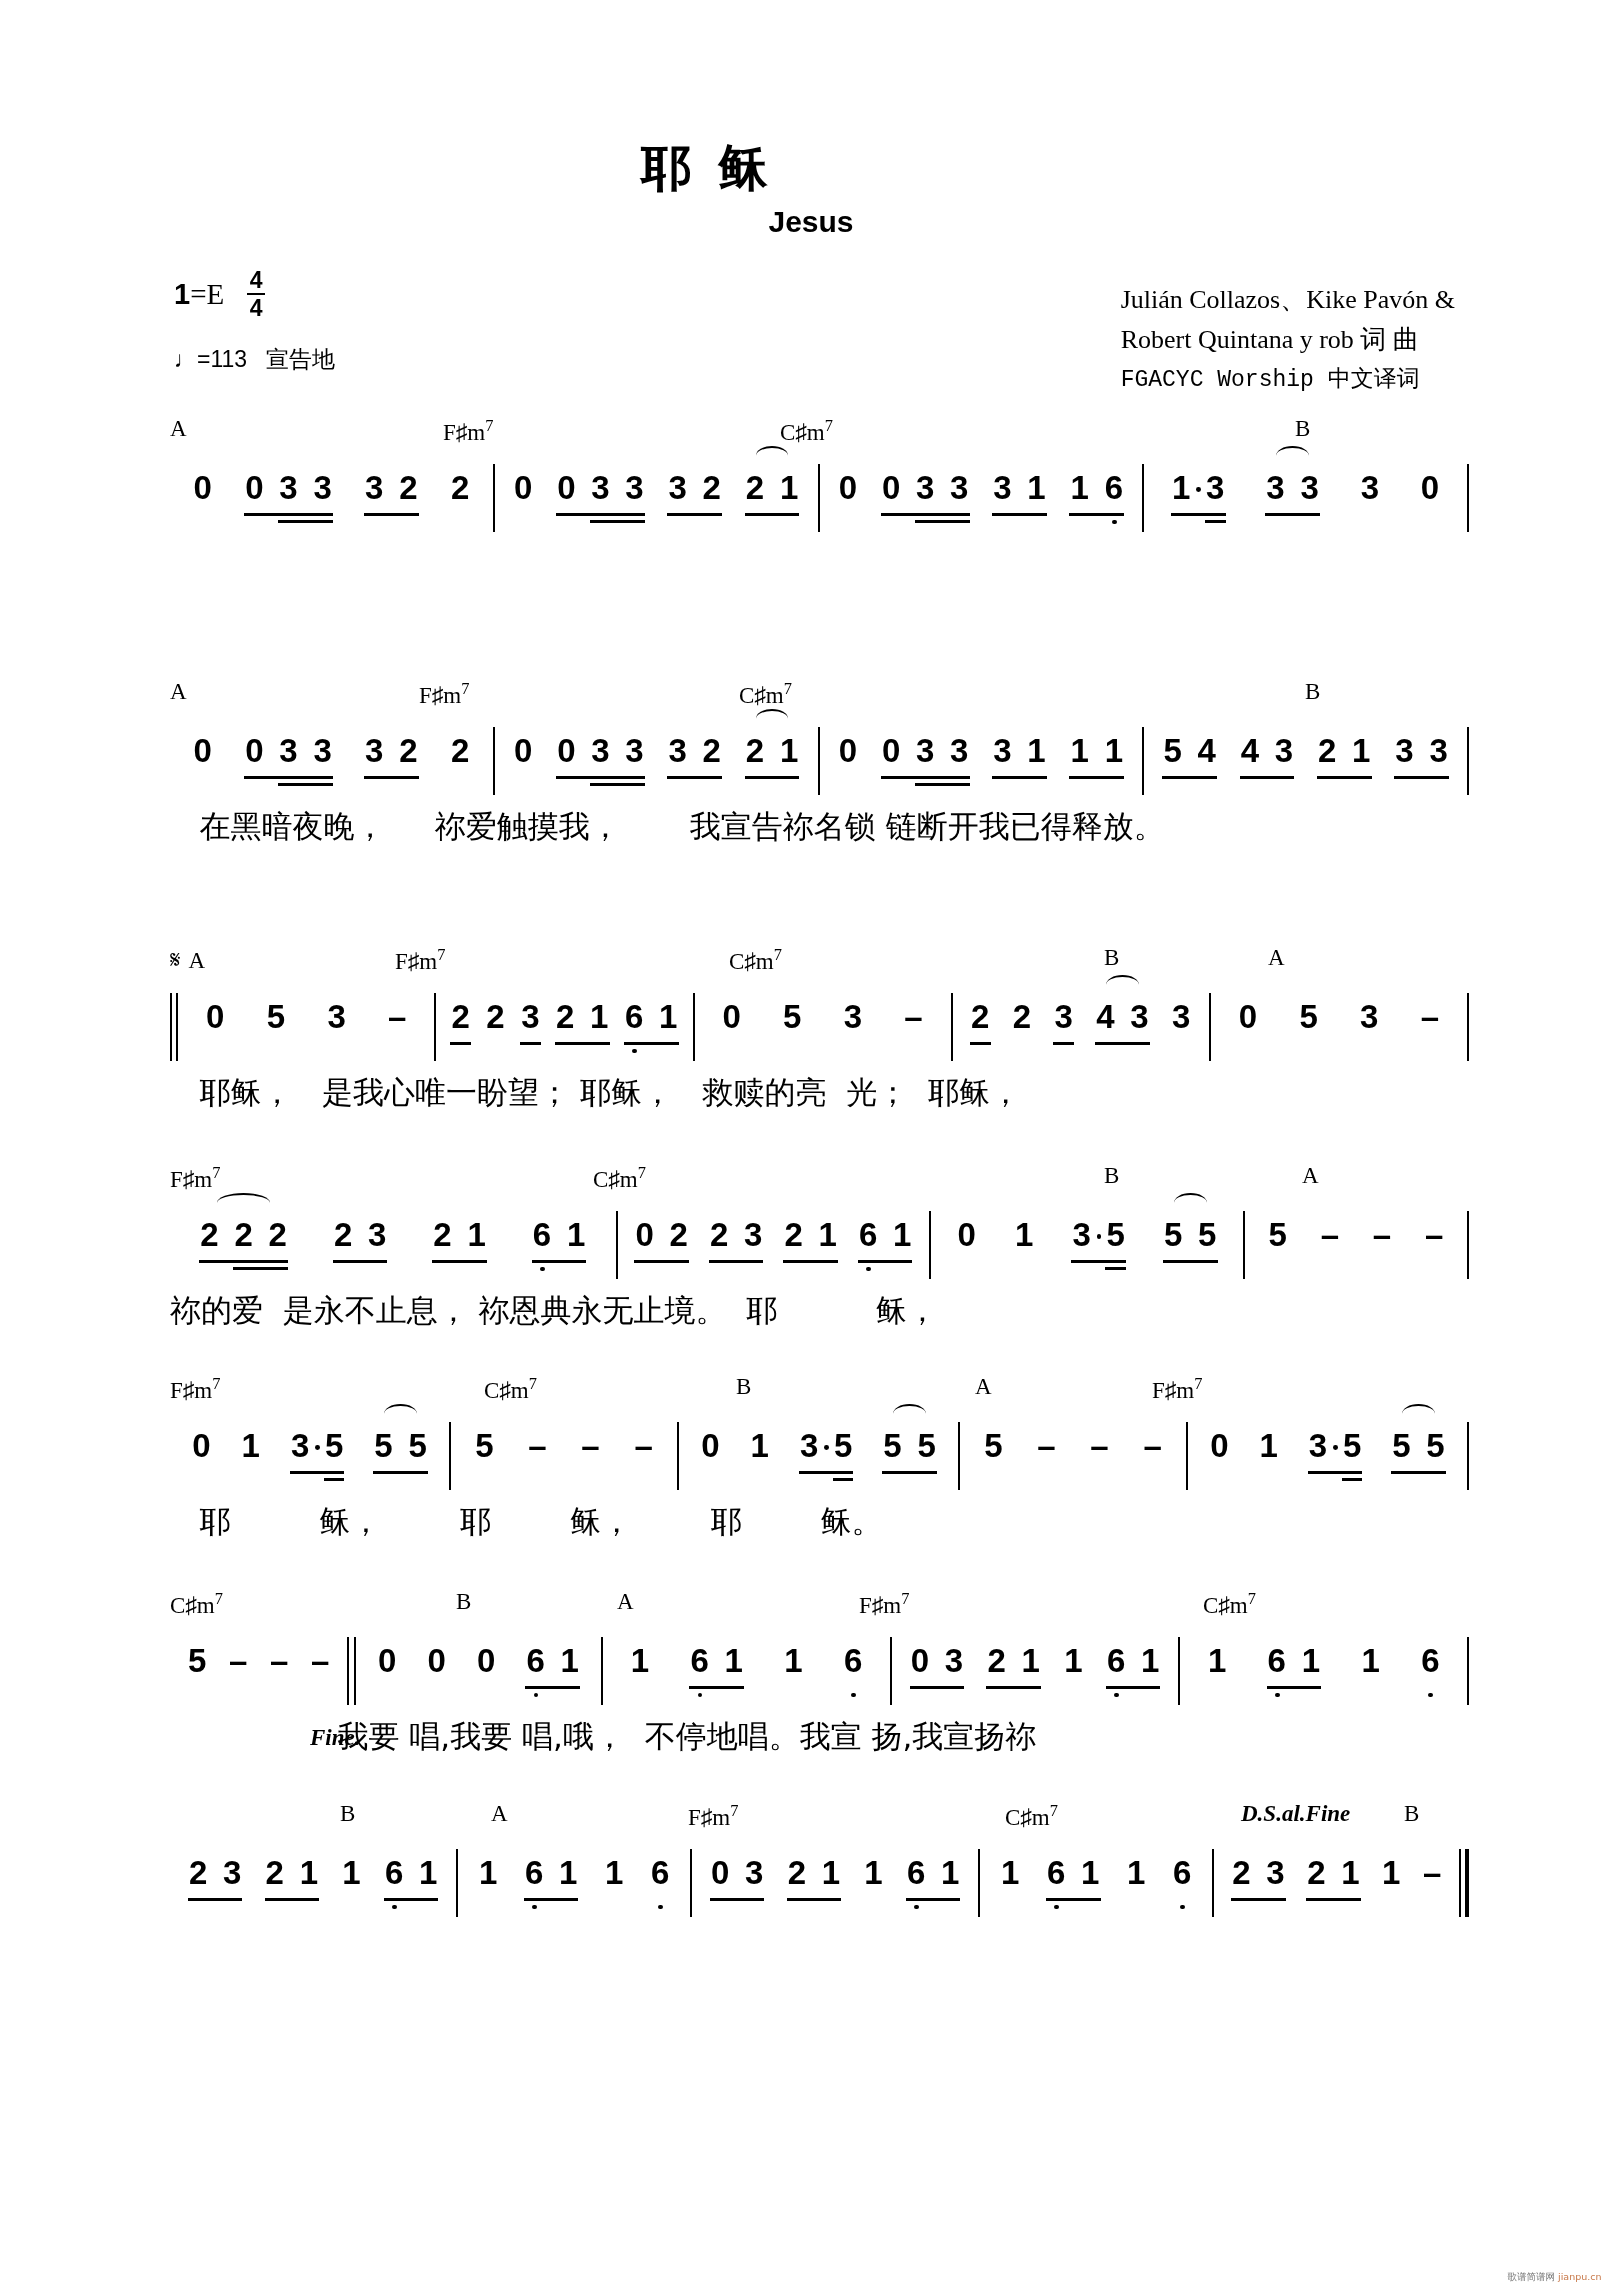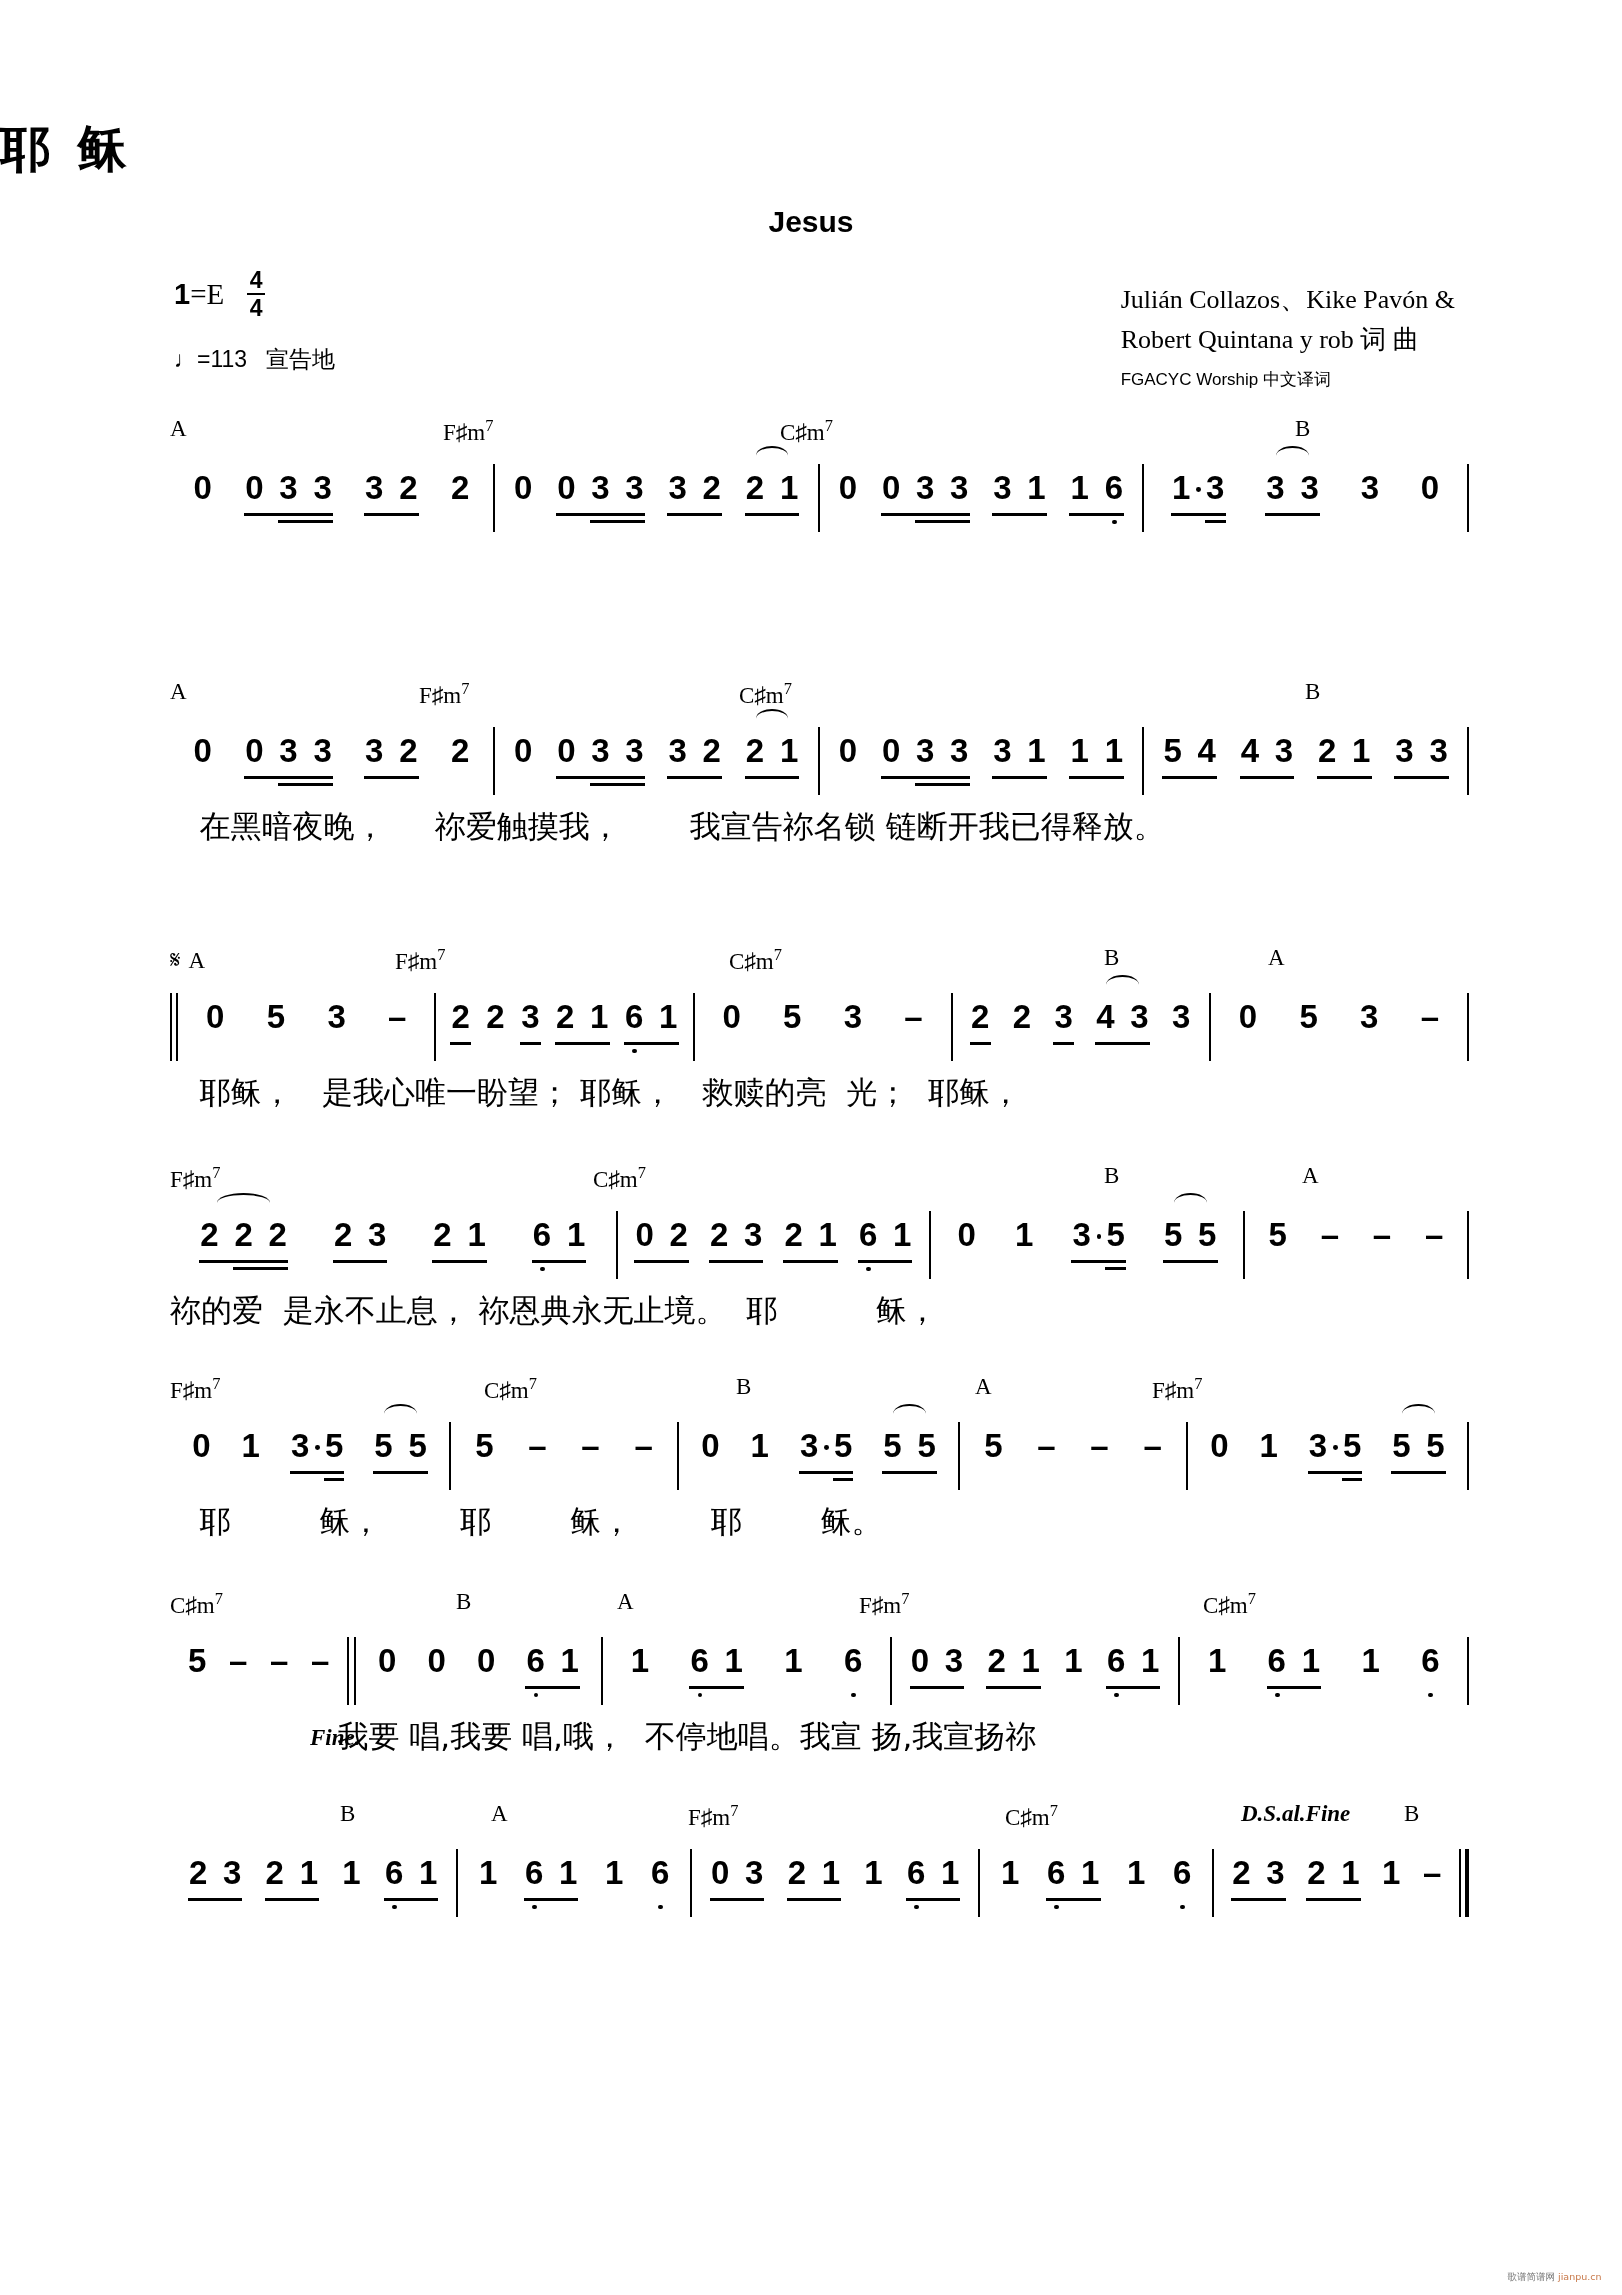--- a/index.html
+++ b/index.html
@@ -1,26 +1,26 @@
 <!DOCTYPE html>
 <html style="font-size:11px"><head>
 <meta charset="utf-8">
 <style>
   html, body { margin: 0; padding: 0; background: #ffffff; }
   body { width: 1622px; height: 2295px; position: relative; overflow: hidden; color: #000; font-family: "Liberation Serif", serif; }
-  .title-cn { position: absolute; left: 0; width: 1436px; top: 116px; font-family: "DejaVu Sans", sans-serif; font-weight: bold; font-size: 50px; letter-spacing: 27px; }
+  .title-cn { position: absolute; left: 0; width: 1436px; top: 135px; text-align: center; font-family: "DejaVu Sans", sans-serif; font-weight: bold; font-size: 50px; letter-spacing: 27px; }
   .title-en { position: absolute; left: 0; width: 1622px; top: 205px; text-align: center; font-family: "Liberation Sans", sans-serif; font-weight: bold; font-size: 30px; }
   .key { position: absolute; left: 174px; top: 269px; font-family: "Liberation Serif", serif; font-size: 29px; display: flex; align-items: center; }
   .key .one { font-family: "Liberation Sans", sans-serif; font-weight: bold; }
   .timesig { display: inline-flex; flex-direction: column; align-items: center; margin-left: 23px; font-family: "Liberation Sans", sans-serif; font-weight: bold; font-size: 23px; line-height: 23px; }
   .timesig .bar { width: 17.7px; height: 2px; background: #000; margin: 1.4px 0; }
   .tempo { position: absolute; left: 174px; top: 344px; font-family: "Liberation Sans", sans-serif; font-size: 23px; display: flex; align-items: center; }
   .tempo .cn { font-family: "DejaVu Sans", sans-serif; margin-left: 19px; font-size: 23px; }
   .credits { position: absolute; right: 167px; top: 280px; text-align: left; font-family: "Liberation Serif", serif; font-size: 26px; line-height: 40px; }
-  .credits .cn { font-family: Liberation Sans, sans-serif; font-size: 17px; }
+  .credits .cn { font-family: Liberation Mono, monospace; font-size: 23px; }
   .system { position: absolute; left: 170px; width: 1299px; }
   .chords { position: relative; height: 55px; }
   .chord { position: absolute; top: 6.8px; font-family: "Liberation Serif", serif; font-size: 23px; white-space: nowrap; }
   .chord sup { font-size: 16.4px; }
   .chord.it { font-style: italic; font-weight: bold; }
   .staff { position: relative; height: 75px; display: flex; align-items: flex-start; }
   .bar-line { width: 2px; background: #000; height: 68px; margin-top: 0; flex: 0 0 auto; }
   .bar-dbl { width: 8.2px; height: 68px; border-left: 2px solid #000; border-right: 2px solid #000; box-sizing: border-box; flex: 0 0 auto; }
   .bar-end { width: 9.5px; height: 68px; border-left: 2px solid #000; border-right: 4.1px solid #000; box-sizing: border-box; flex: 0 0 auto; }
   .measure { flex: 1 1 0; display: flex; justify-content: space-around; align-items: flex-start; padding: 0 6.8px; position: relative; }

